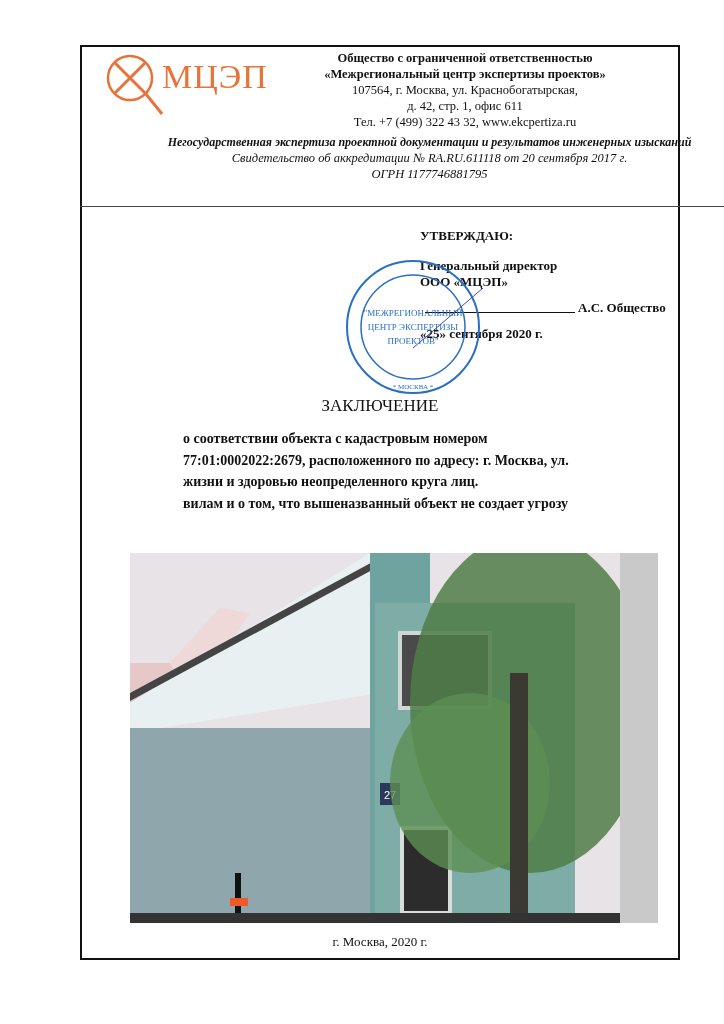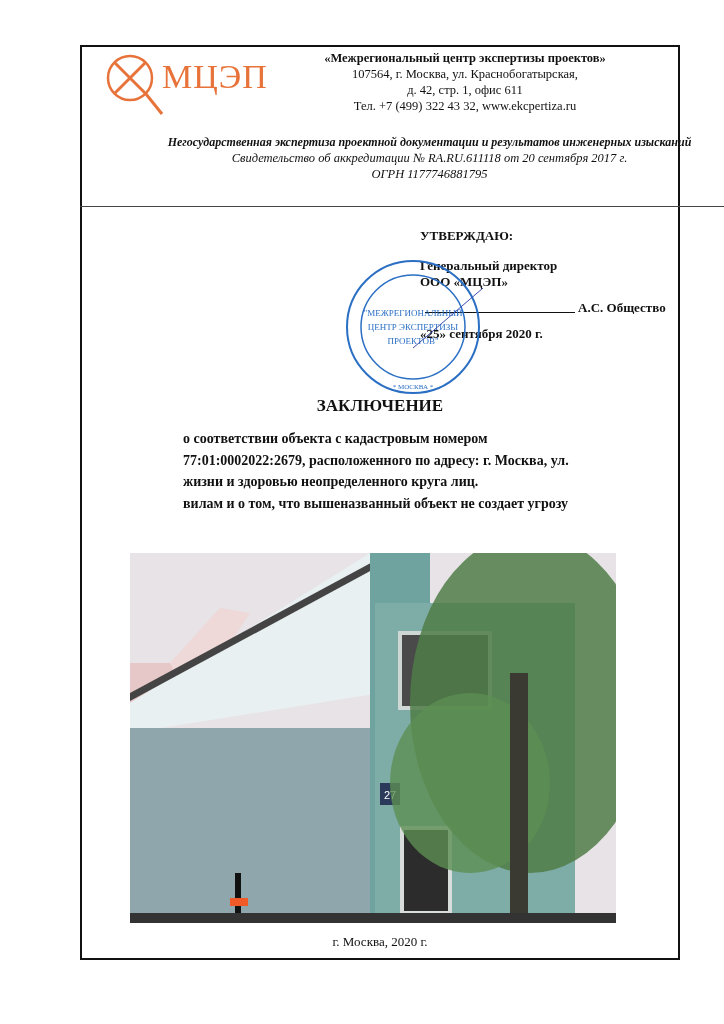--- a/index.html
+++ b/index.html
@@ -7,42 +7,43 @@
   .frame { position:absolute; left:80px; top:45px; width:600px; height:915px; border:2px solid #111; box-sizing:border-box; }
   .header-line { position:absolute; left:80px; top:206px; width:644px; height:1px; background:#444; }
   .logo { position:absolute; left:100px; top:48px; width:200px; height:70px; }
   .logo-text { position:absolute; left:62px; top:10px; font-size:34px; color:#e8733a; font-family:"Liberation Serif", serif; letter-spacing:1px; }
   .org { position:absolute; left:280px; top:50px; width:370px; text-align:center; font-size:12.5px; line-height:16px; }
   .org .b { font-weight:bold; }
   .it { position:absolute; left:82px; width:695px; text-align:center; font-style:italic; font-size:12.5px; line-height:16px; }
   .approve { position:absolute; left:420px; font-weight:bold; font-size:13px; }
   .sig-line { position:absolute; left:425px; top:312px; width:150px; height:1px; background:#111; }
   .stamp { position:absolute; left:343px; top:258px; width:140px; height:138px; }
-  .title { position:absolute; left:82px; top:396px; width:596px; text-align:center; font-weight:bold; font-size:17px; }
+  .title { position:absolute; left:82px; top:396px; width:596px; text-align:center; font-weight:normal; font-size:17px; }
   .subtitle { position:absolute; left:183px; top:428px; width:440px; text-align:left; font-weight:bold; font-size:14px; line-height:21.5px; }
-  .photo { position:absolute; left:130px; top:553px; width:486px; height:370px; overflow:hidden; background:#c9c9c9; }
+  .photo { position:absolute; left:130px; top:553px; width:528px; height:370px; overflow:hidden; background:#c9c9c9; }
   .footer { position:absolute; left:82px; top:934px; width:596px; text-align:center; font-size:13px; }
 </style>
 </head>
 <body>
 
 <div class="frame"></div>
 <div class="header-line"></div>
 
 <div class="logo">
   <svg width="70" height="70" viewBox="0 0 70 70" style="position:absolute;left:0;top:0">
     <circle cx="30" cy="30" r="22" fill="none" stroke="#e8733a" stroke-width="2.5"></circle>
     <line x1="46" y1="46" x2="62" y2="66" stroke="#e8733a" stroke-width="3"></line>
     <line x1="14" y1="14" x2="46" y2="46" stroke="#e8733a" stroke-width="3"></line>
     <line x1="46" y1="14" x2="14" y2="46" stroke="#e8733a" stroke-width="3"></line>
   </svg>
   <span class="logo-text">МЦЭП</span>
 </div>
 
 <div class="org">
+  <div class="b">Общество с ограниченной ответственностью</div>
   <div class="b">«Межрегиональный центр экспертизы проектов»</div>
   <div>107564, г. Москва, ул. Краснобогатырская,</div>
   <div>д. 42, стр. 1, офис 611</div>
   <div>Тел. +7 (499) 322 43 32, www.ekcpertiza.ru</div>
 </div>
 
 <div class="it" style="top:134px;font-weight:bold;font-size:12px">Негосударственная экспертиза проектной документации и результатов инженерных изысканий</div>
 <div class="it" style="top:150px">Свидетельство об аккредитации № RA.RU.611118 от 20 сентября 2017 г.</div>
 <div class="it" style="top:166px">ОГРН 1177746881795</div>
 

